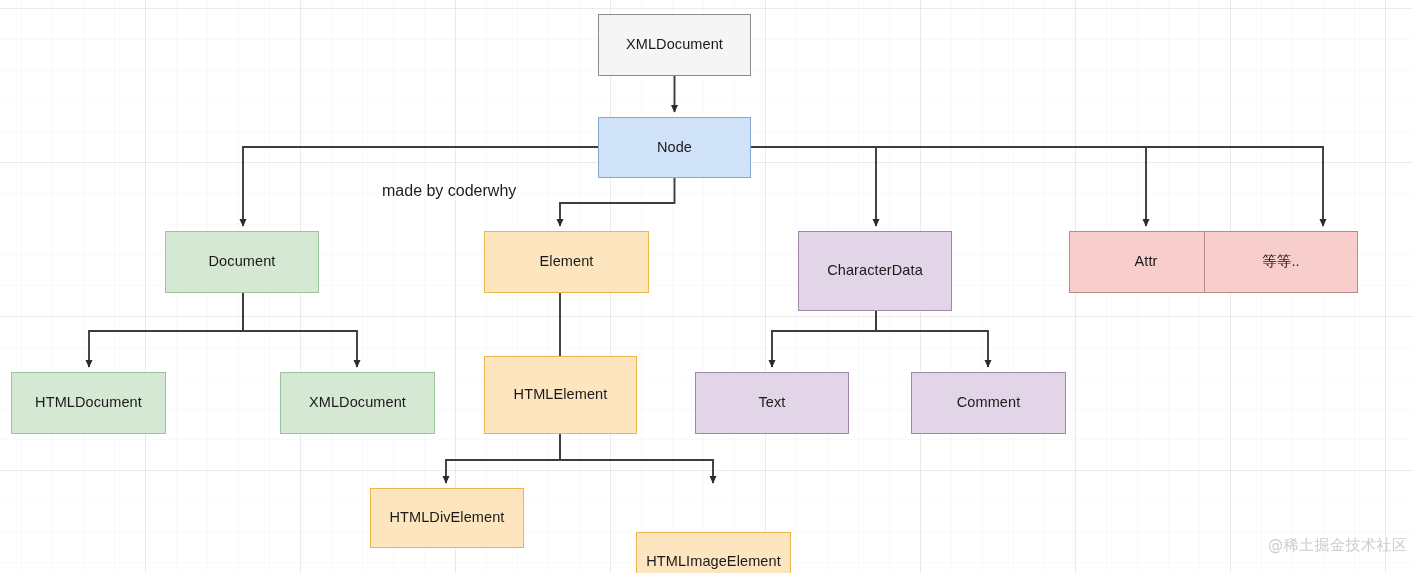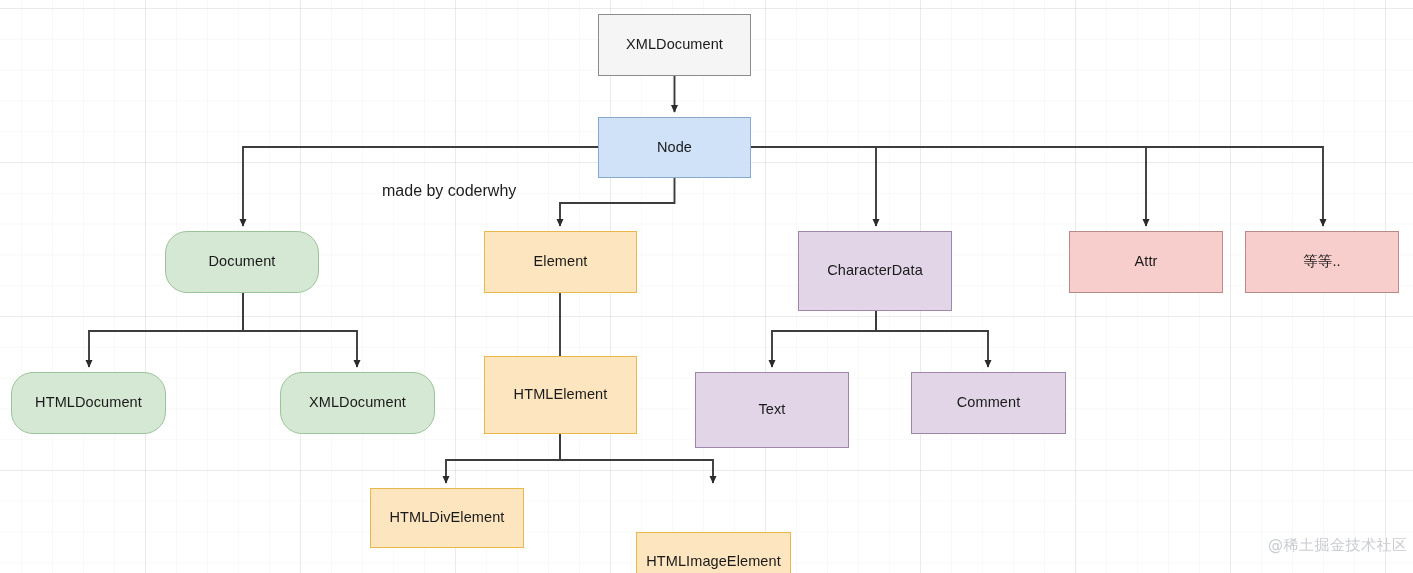--- a/index.html
+++ b/index.html
@@ -39,21 +39,21 @@
     font-size: 14.5px;
     color: #1a1a1a;
     letter-spacing: 0.1px;
     line-height: 1.2;
     border-width: 1.4px;
     border-style: solid;
     z-index: 2;
   }
   .n-eventtarget { background:#f5f5f5; border-color:#8c8c8c; }
   .n-node        { background:#cfe2f7; border-color:#86a9cd; }
-  .n-green       { background:#d5e8d4; border-color:#9cc49a;border-radius:22px; }
+  .n-green       { background:#d5e8d4; border-color:#9cc49a; }
   .n-orange      { background:#fde5bf; border-color:#e8b84a; }
   .n-purple      { background:#e1d5e7; border-color:#9f87ab; }
   .n-red         { background:#f8cecc; border-color:#b88a88; }
 
   .edge-label {
     position: absolute;
     font-size: 16px;
     color: #1d1d1d;
     white-space: nowrap;
     z-index: 3;
@@ -112,42 +112,42 @@
   <div id="node-layer">
       <div class="node n-eventtarget" style="left: 598px; top: 14px; width: 153px; height: 62px;">
         <span>XMLDocument</span>
       </div>
       <div class="node n-node" style="left: 598px; top: 117px; width: 153px; height: 61px;">
         <span>Node</span>
       </div>
       <div class="node n-green" style="left: 165px; top: 231px; width: 154px; height: 62px;">
         <span>Document</span>
       </div>
-      <div class="node n-orange" style="left: 484px; top: 231px; width: 153px; height: 62px;">
+      <div class="node n-orange" style="left: 484px; top: 231px; width: 165px; height: 62px;">
         <span>Element</span>
       </div>
       <div class="node n-purple" style="left: 798px; top: 231px; width: 154px; height: 80px;">
         <span>CharacterData</span>
       </div>
       <div class="node n-red" style="left: 1069px; top: 231px; width: 154px; height: 62px;">
         <span>Attr</span>
       </div>
-      <div class="node n-red" style="left: 1245px; top: 231px; width: 154px; height: 62px;">
+      <div class="node n-red" style="left: 1204px; top: 231px; width: 154px; height: 62px;">
         <span>等等..</span>
       </div>
       <div class="node n-green" style="left: 11px; top: 372px; width: 155px; height: 62px;">
         <span>HTMLDocument</span>
       </div>
       <div class="node n-green" style="left: 280px; top: 372px; width: 155px; height: 62px;">
         <span>XMLDocument</span>
       </div>
       <div class="node n-orange" style="left: 484px; top: 356px; width: 153px; height: 78px;">
         <span>HTMLElement</span>
       </div>
-      <div class="node n-purple" style="left: 695px; top: 372px; width: 154px; height: 76px;">
+      <div class="node n-purple" style="left: 695px; top: 372px; width: 154px; height: 62px;">
         <span>Text</span>
       </div>
       <div class="node n-purple" style="left: 911px; top: 372px; width: 155px; height: 62px;">
         <span>Comment</span>
       </div>
       <div class="node n-orange" style="left: 370px; top: 488px; width: 154px; height: 60px;">
         <span>HTMLDivElement</span>
       </div>
       <div class="node n-orange" style="left: 636px; top: 488px; width: 155px; height: 60px; margin-top: 44px;">
         <span>HTMLImageElement</span>

